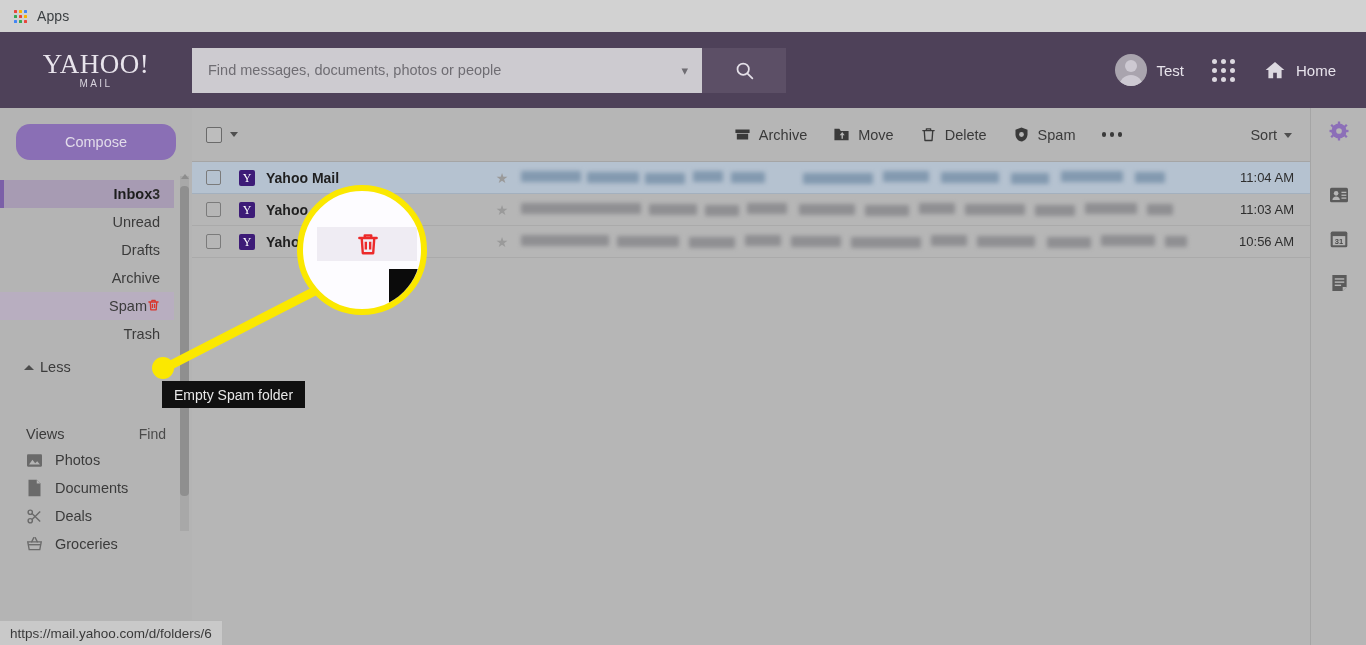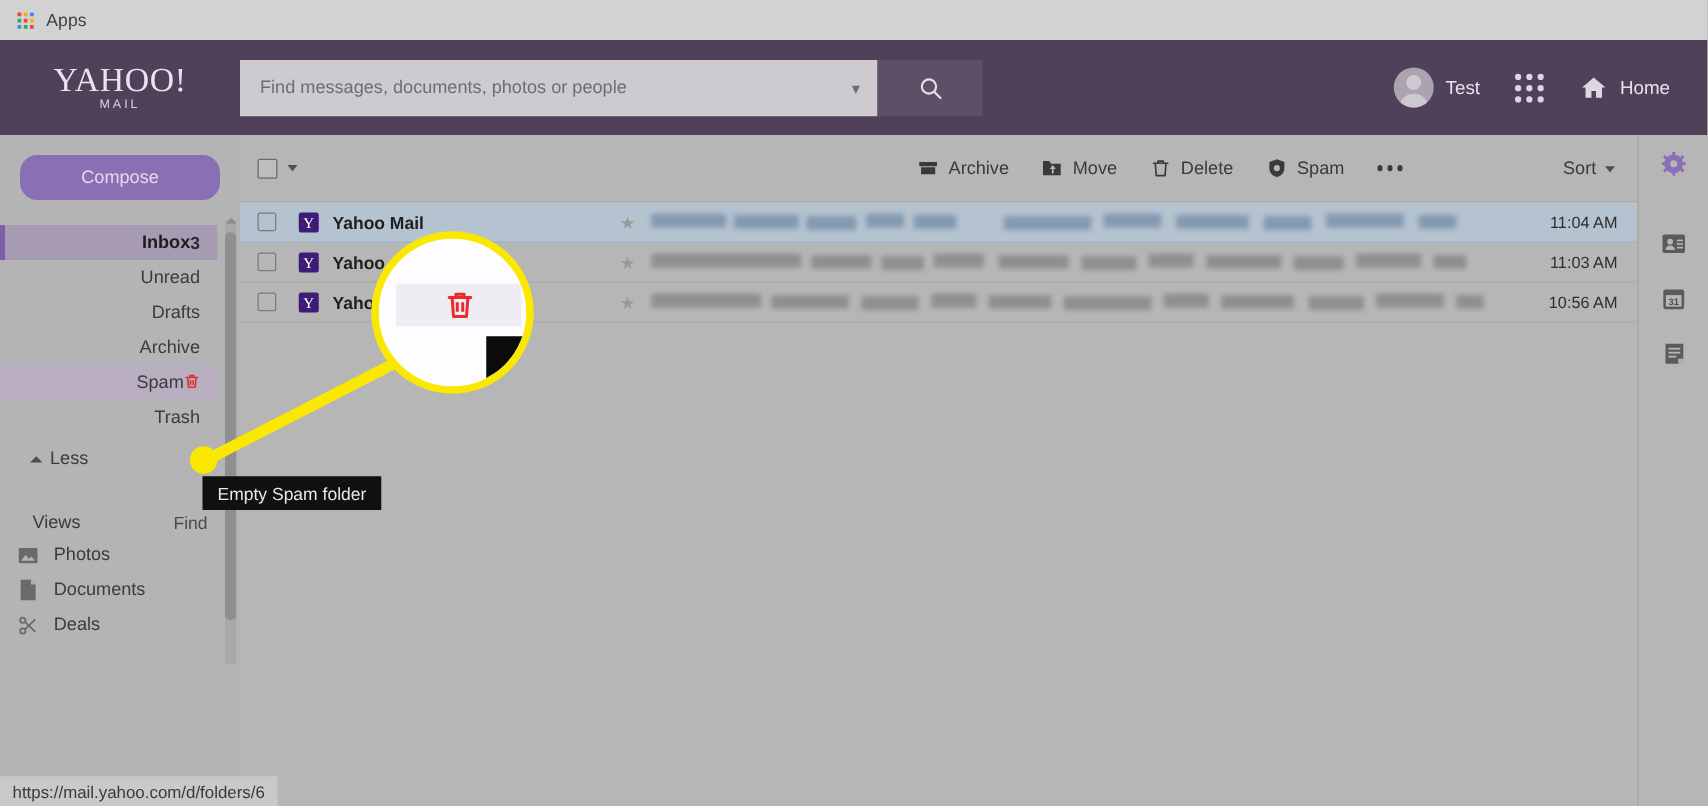--- a/index.html
+++ b/index.html
@@ -102,26 +102,26 @@
   #spam-trash{color:#d9352c;font-size:13px;line-height:1;}
   .less-row{
     height:26px;display:flex;align-items:center;padding-left:24px;gap:6px;
     font-size:14.5px;color:#3b3b3b;cursor:pointer;margin-top:6px;
   }
   .caret-up{
     width:0;height:0;border-left:5px solid transparent;border-right:5px solid transparent;
     border-bottom:5px solid #4d4d4d;
   }
   #views-head{
-    display:flex;align-items:center;padding:0 26px 0 26px;margin-top:26px;height:24px;
+    display:flex;align-items:center;padding:0 26px 0 26px;margin-top:42px;height:24px;
   }
   #views-title{font-size:14.5px;color:#3b3b3b;flex:1;}
   #views-hide{font-size:14px;color:#4a4a4a;cursor:pointer;}
   .view-item{
-    height:28px;display:flex;align-items:center;gap:12px;padding-left:14px;
+    height:28px;display:flex;align-items:center;gap:12px;padding-left:26px;
     font-size:14.5px;color:#3b3b3b;cursor:pointer;
   }
   .vicon{width:17px;height:17px;flex:none;color:#6a6a6a;display:flex;align-items:center;justify-content:center;}
   
   #sb-scroll{
     position:absolute;left:180px;top:68px;width:9px;height:355px;background:#a8a8a8;border-radius:0;
   }
   #sb-thumb{position:absolute;left:180px;top:78px;width:9px;height:310px;background:#8f8f8f;border-radius:4px;cursor:pointer;}
   #sb-arrow{position:absolute;left:181px;top:66px;width:0;height:0;border-left:4px solid transparent;border-right:4px solid transparent;border-bottom:5px solid #8d8d8d;}
   
@@ -320,20 +320,30 @@
       <div class="view-item">
         <span class="vicon">
           <svg width="17" height="17" viewBox="0 0 24 24" fill="none" stroke="#6a6a6a" stroke-width="2">
             <circle cx="6" cy="18" r="3"></circle>
             <circle cx="6" cy="6" r="3"></circle>
             <line x1="8.5" y1="7.8" x2="20" y2="19"></line>
             <line x1="8.5" y1="16.2" x2="20" y2="5"></line>
           </svg>
         </span>
         <span>Deals</span>
+      </div>
+      <div class="view-item">
+        <span class="vicon">
+          <svg width="18" height="16" viewBox="0 0 24 22" fill="none" stroke="#6a6a6a" stroke-width="1.9">
+            <path d="M2.5 8h19l-2 11h-15z"></path>
+            <path d="M8 8 11 2M16 8 13 2" stroke-linecap="round"></path>
+            <line x1="4" y1="12" x2="20" y2="12"></line>
+          </svg>
+        </span>
+        <span>Groceries</span>
       </div>
     </div>
 
   <div id="sb-scroll"></div>
   <div id="sb-thumb"></div>
   <div id="sb-arrow"></div>
 </div>
 
 <div id="main">
   <div id="toolbar">

